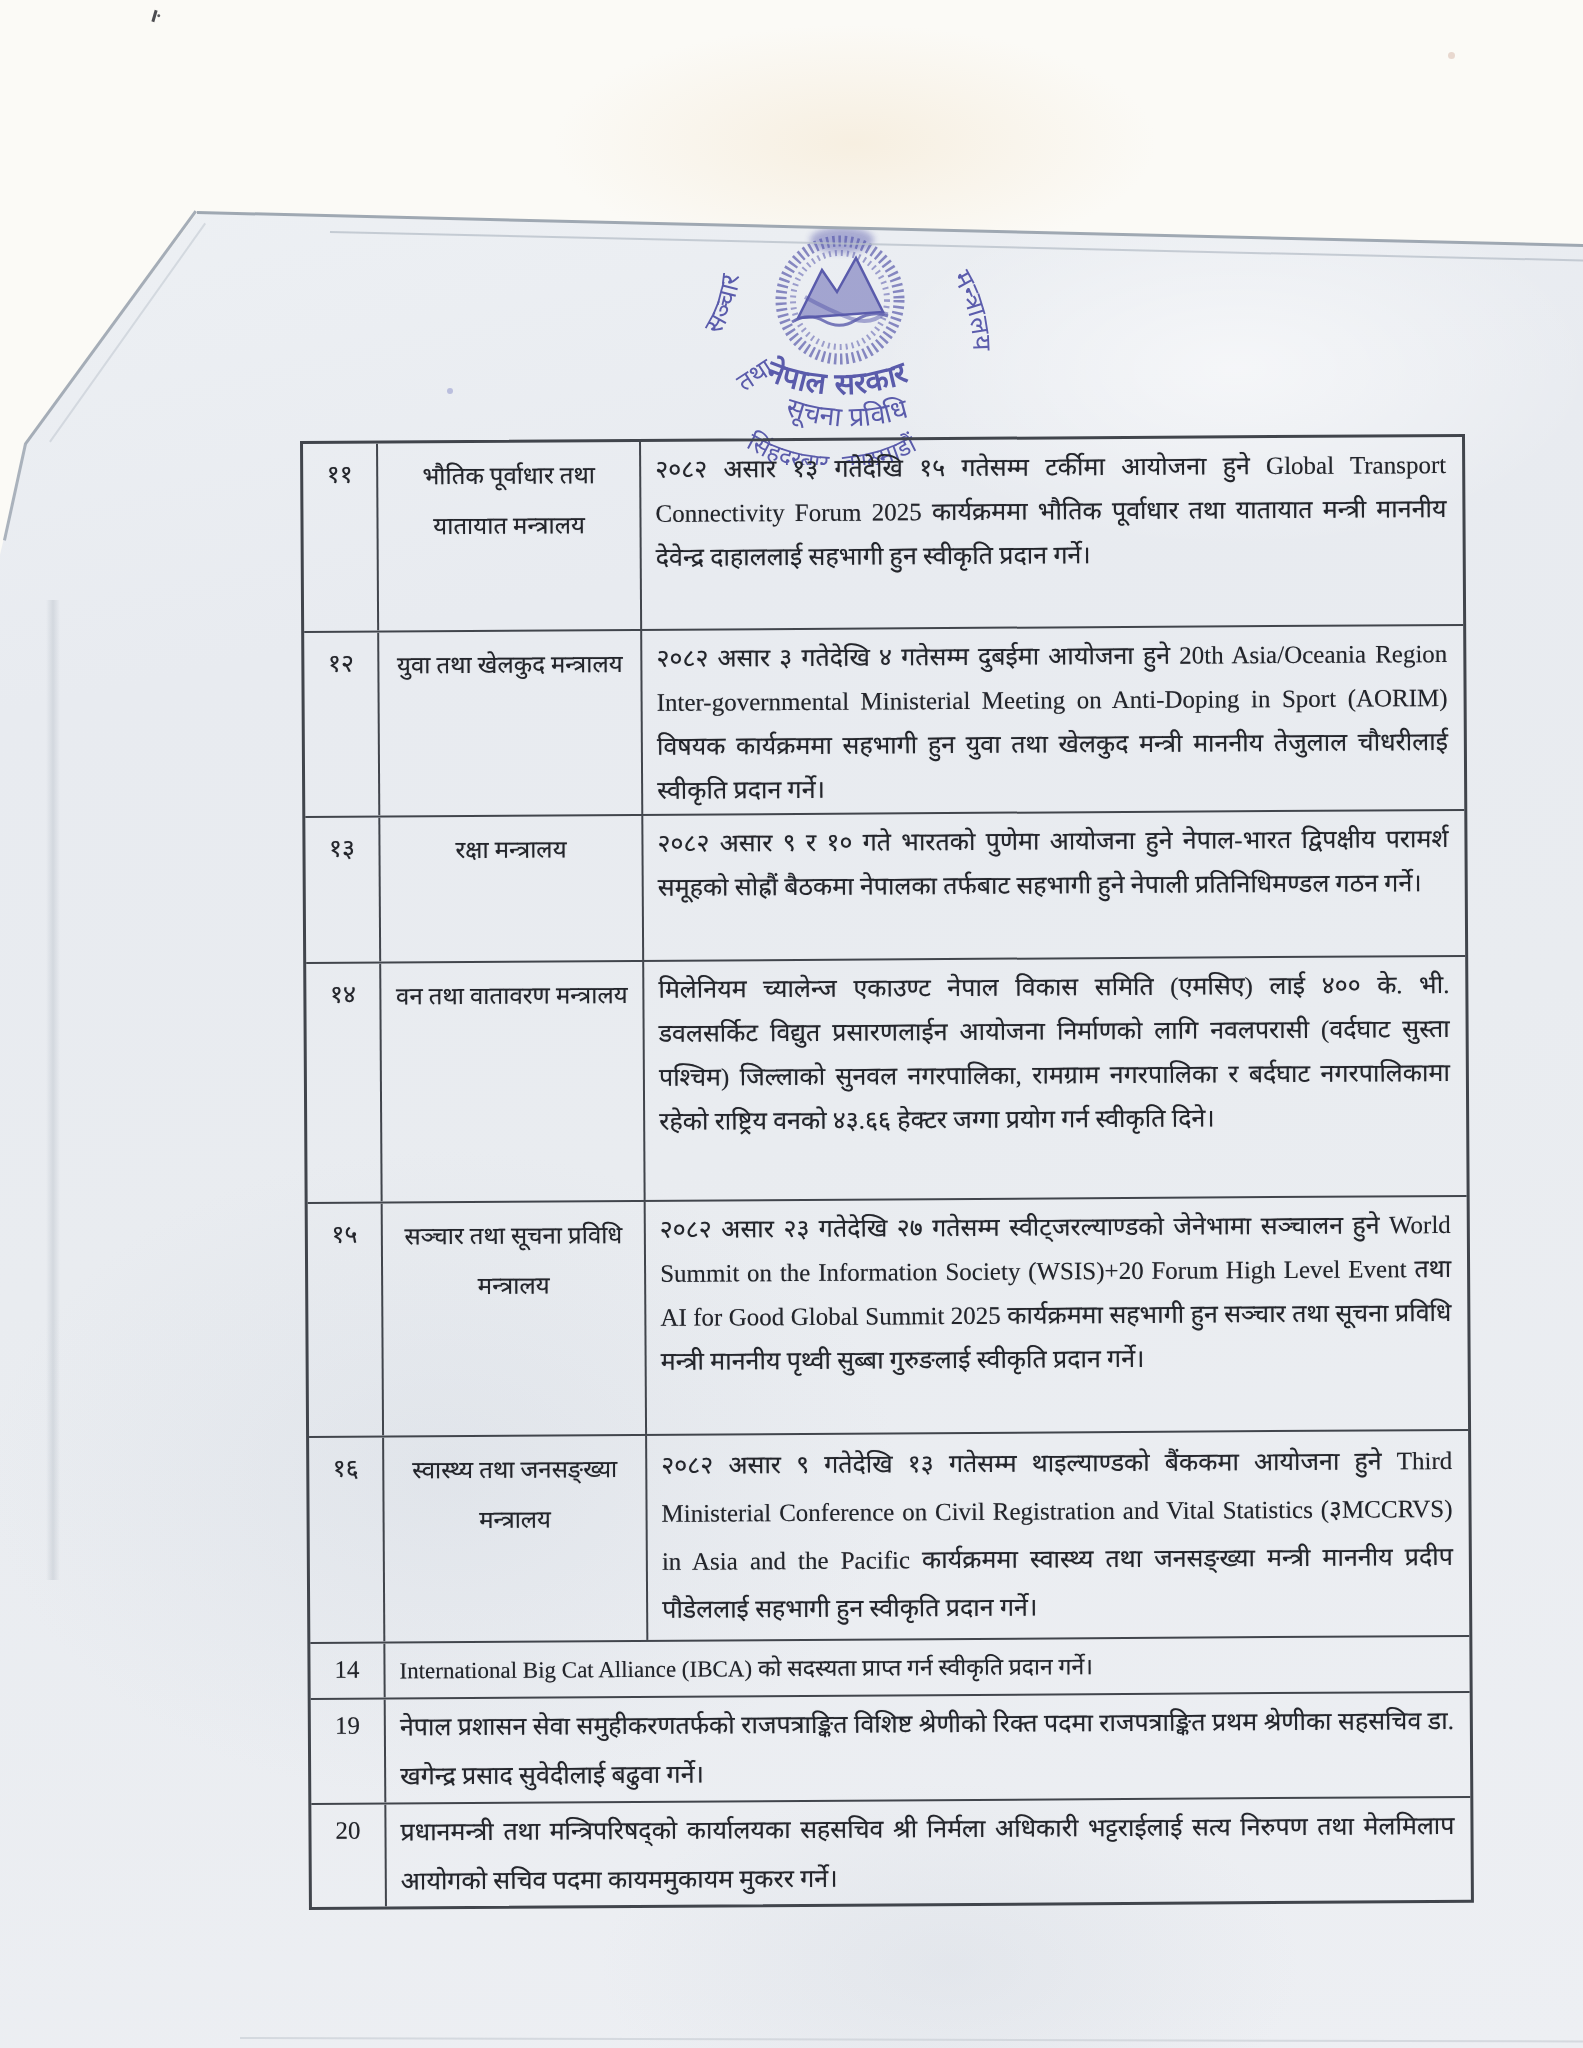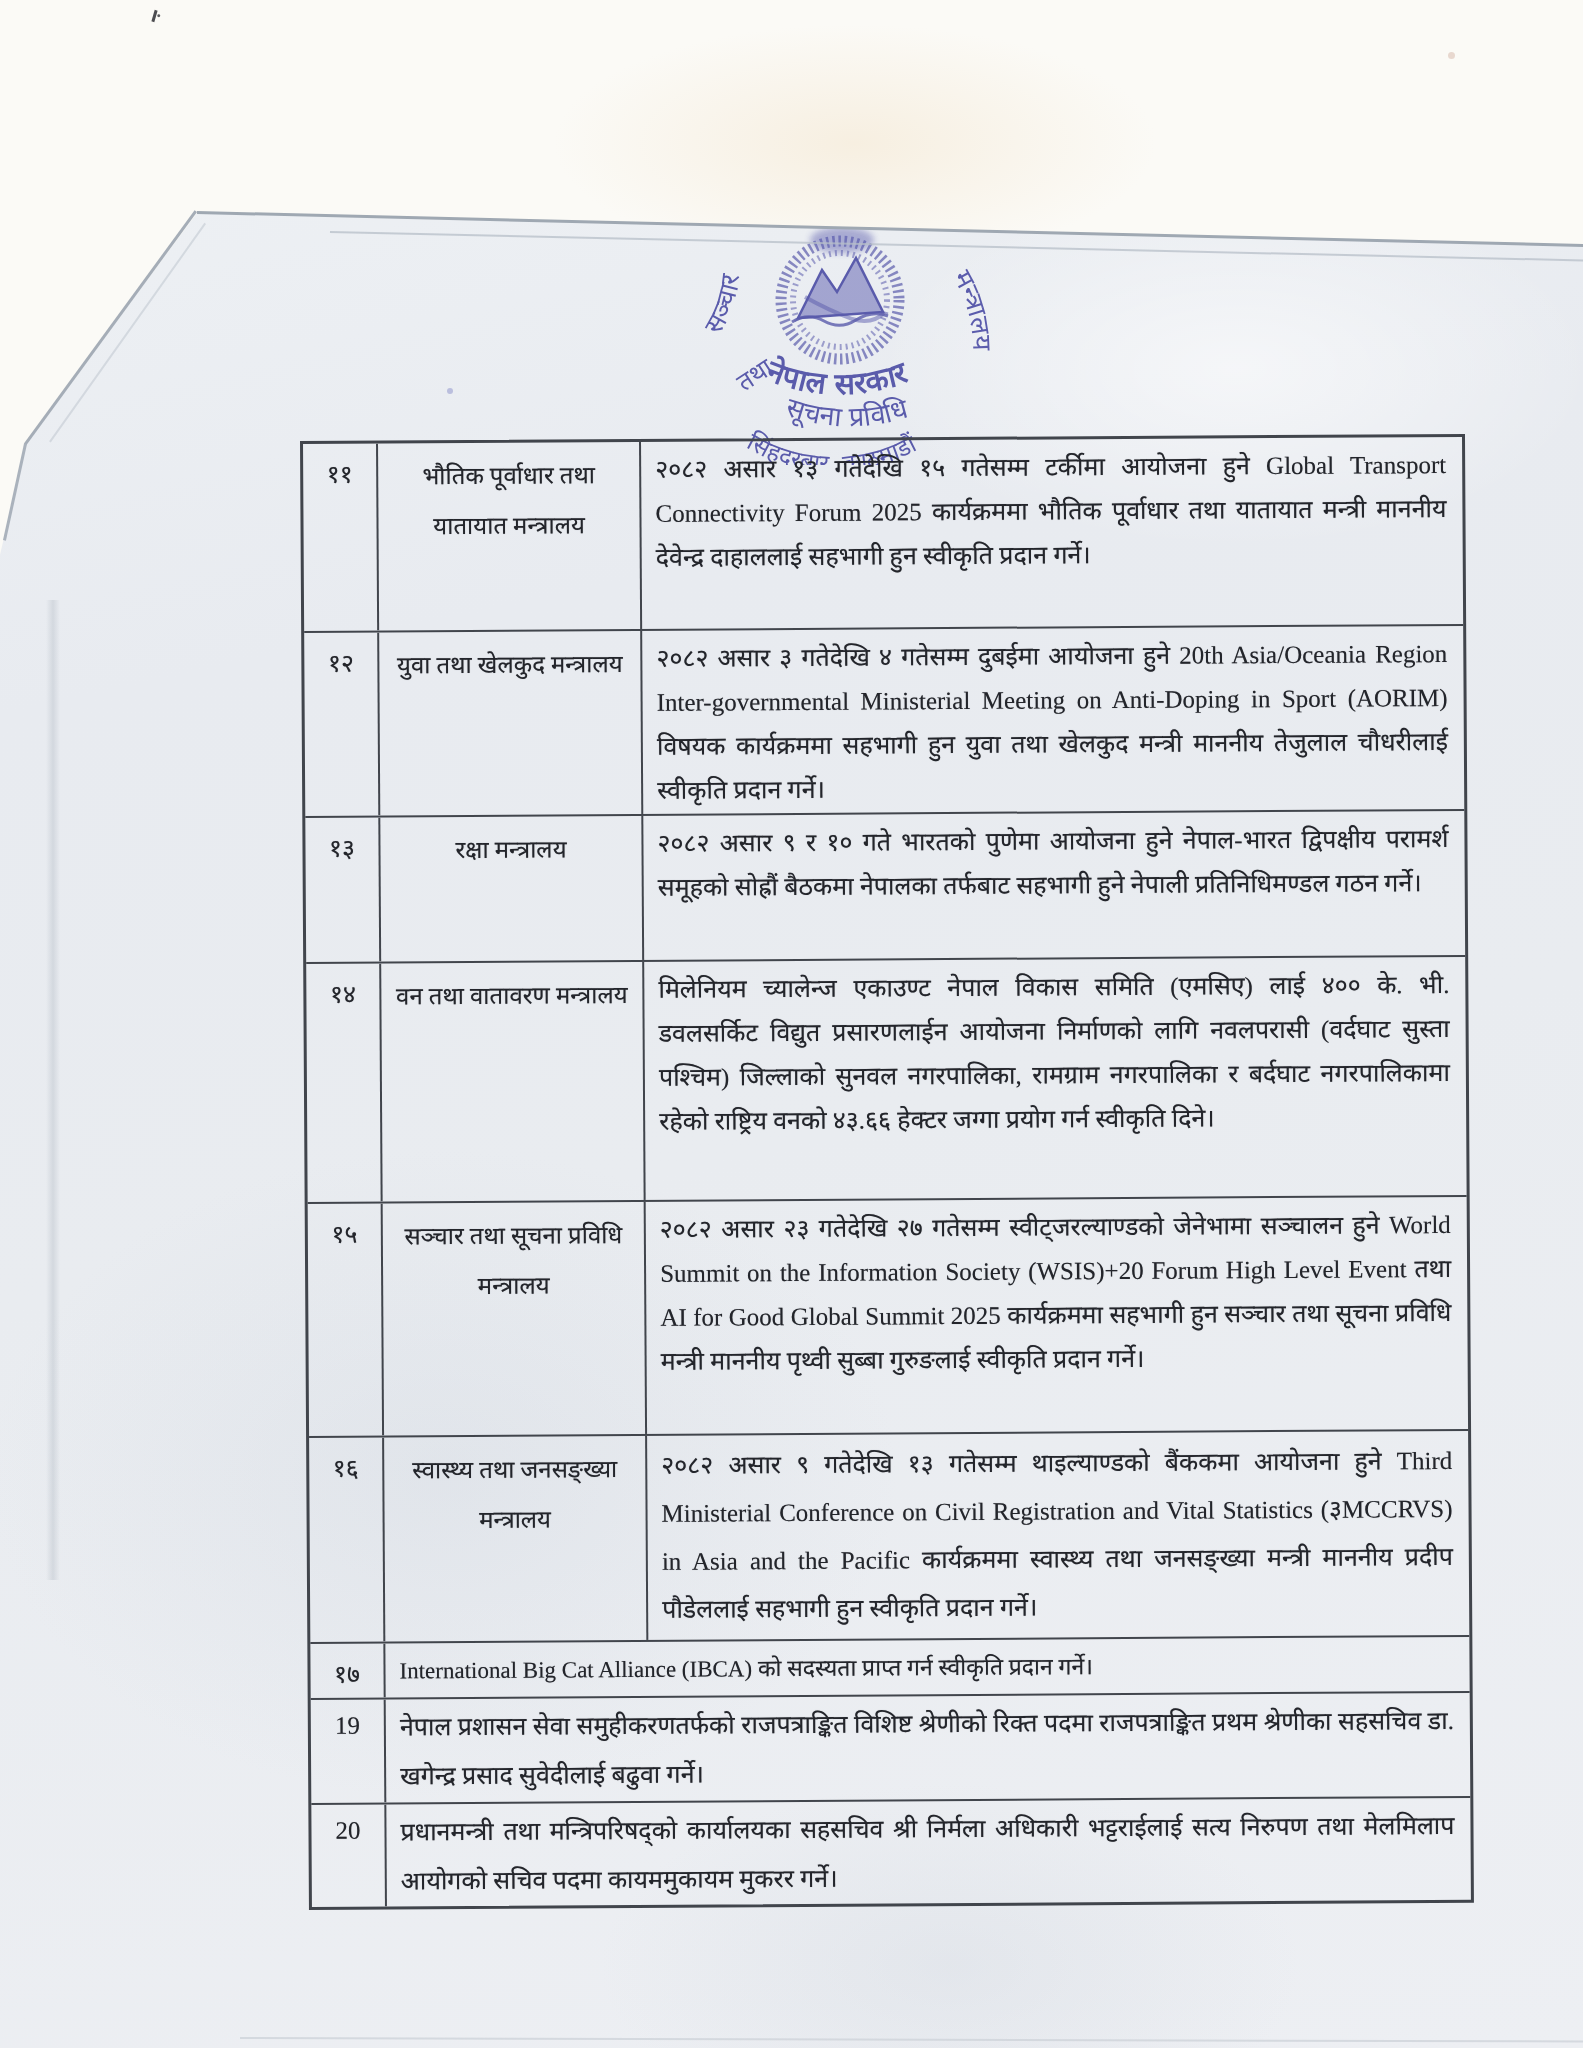--- a/index.html
+++ b/index.html
@@ -174,21 +174,21 @@
         <div class="cell decision">२०८२ असार २३ गतेदेखि २७ गतेसम्म स्वीट्जरल्याण्डको जेनेभामा सञ्चालन हुने World Summit on the Information Society (WSIS)+20 Forum High Level Event तथा AI for Good Global Summit 2025 कार्यक्रममा सहभागी हुन सञ्चार तथा सूचना प्रविधि मन्त्री माननीय पृथ्वी सुब्बा गुरुङलाई स्वीकृति प्रदान गर्ने।</div>
       </div>
 
       <div class="trow h16">
         <div class="cell sn">१६</div>
         <div class="cell ministry">स्वास्थ्य तथा जनसङ्ख्या मन्त्रालय</div>
         <div class="cell decision">२०८२ असार ९ गतेदेखि १३ गतेसम्म थाइल्याण्डको बैंककमा आयोजना हुने Third Ministerial Conference on Civil Registration and Vital Statistics (३MCCRVS) in Asia and the Pacific कार्यक्रममा स्वास्थ्य तथा जनसङ्ख्या मन्त्री माननीय प्रदीप पौडेललाई सहभागी हुन स्वीकृति प्रदान गर्ने।</div>
       </div>
 
       <div class="trow h17 merged">
-        <div class="cell sn">१७</div>
+        <div class="cell sn">14</div>
         <div class="cell decision">International Big Cat Alliance (IBCA) को सदस्यता प्राप्त गर्न स्वीकृति प्रदान गर्ने।</div>
       </div>
 
       <div class="trow h18 merged">
         <div class="cell sn">19</div>
         <div class="cell decision">नेपाल प्रशासन सेवा समुहीकरणतर्फको राजपत्राङ्कित विशिष्ट श्रेणीको रिक्त पदमा राजपत्राङ्कित प्रथम श्रेणीका सहसचिव डा. खगेन्द्र प्रसाद सुवेदीलाई बढुवा गर्ने।</div>
       </div>
 
       <div class="trow h19 merged">
         <div class="cell sn">20</div>

